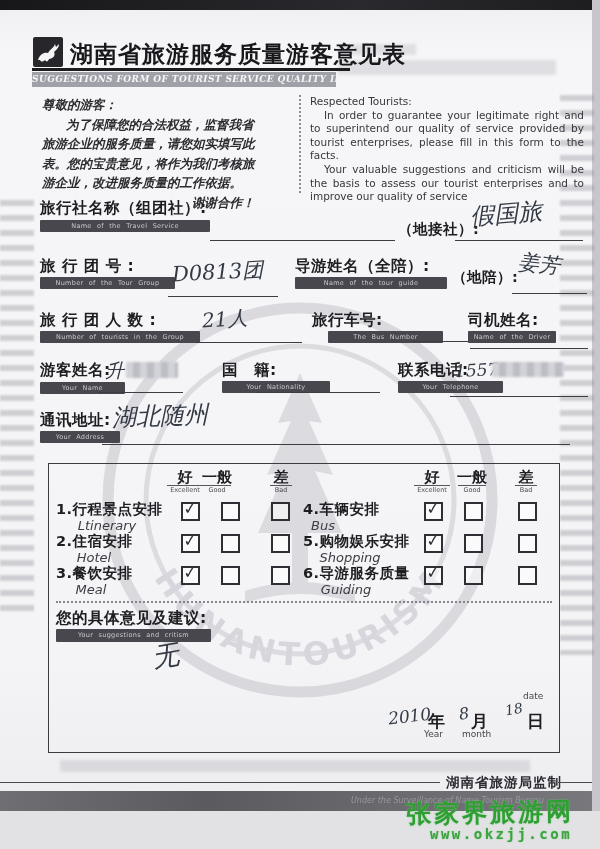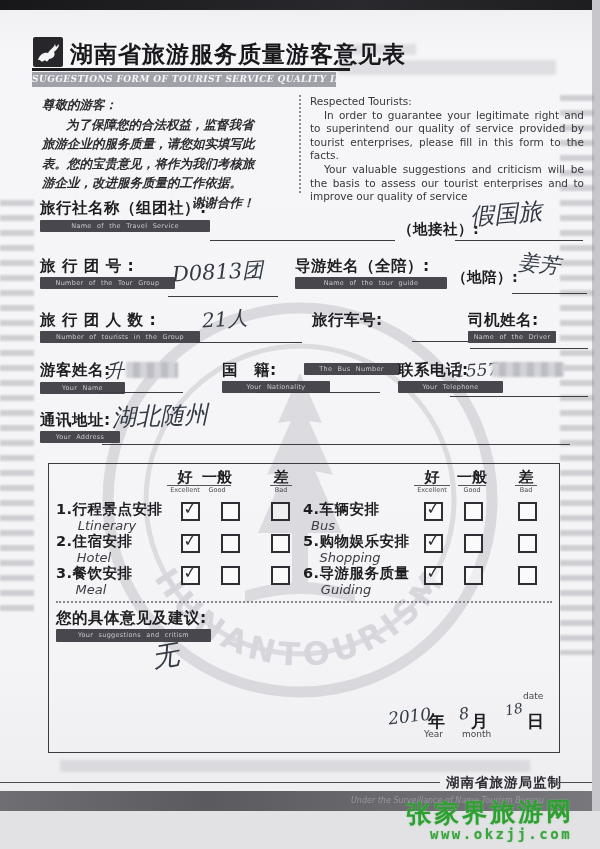--- a/index.html
+++ b/index.html
@@ -129,21 +129,21 @@
   <div class="abs ebar z2" style="left:295px;top:277px;width:152px;">Name of the tour guide</div>
   <div class="abs flabel small z2" style="left:452px;top:268px;">（地陪）:</div>
   <div class="abs hand z2" style="left:518px;top:250px;font-size:21px;transform:rotate(6deg);">姜芳</div>
   <div class="abs wline z2" style="left:512px;top:293px;width:75px;"></div>
 
   <div class="abs flabel z2" style="left:40px;top:310px;">旅 行 团 人 数 :</div>
   <div class="abs ebar z2" style="left:40px;top:331px;width:160px;">Number of tourists in the Group</div>
   <div class="abs hand z2" style="left:202px;top:306px;font-size:20px;transform:rotate(-4deg);">21人</div>
   <div class="abs wline z2" style="left:196px;top:342px;width:106px;"></div>
   <div class="abs flabel z2" style="left:312px;top:310px;">旅行车号:</div>
-  <div class="abs ebar z2" style="left:304px;top:331px;width:95px;margin-top:32px;">The Bus Number</div>
+  <div class="abs ebar z2" style="left:328px;top:331px;width:115px;">The Bus Number</div>
   <div class="abs wline z2" style="left:412px;top:341px;width:130px;"></div>
   <div class="abs flabel z2" style="left:468px;top:310px;">司机姓名:</div>
   <div class="abs ebar z2" style="left:468px;top:331px;width:88px;">Name of the Driver</div>
   <div class="abs wline z2" style="left:470px;top:348px;width:118px;"></div>
 
   <div class="abs flabel z2" style="left:40px;top:360px;">游客姓名:</div>
   <div class="abs ebar z2" style="left:40px;top:382px;width:85px;">Your Name</div>
   <div class="abs hand z2" style="left:105px;top:358px;font-size:19px;">升</div>
   <div class="abs blurbox z2" style="left:126px;top:362px;width:52px;height:16px;"></div>
   <div class="abs wline z2" style="left:98px;top:392px;width:85px;"></div>

